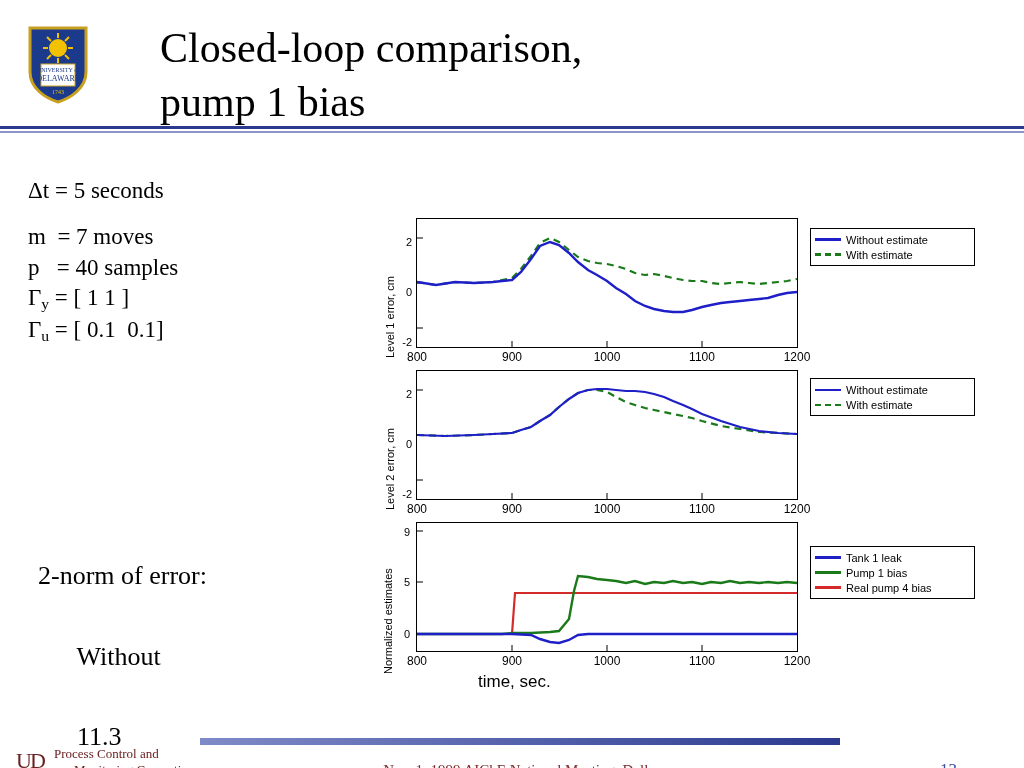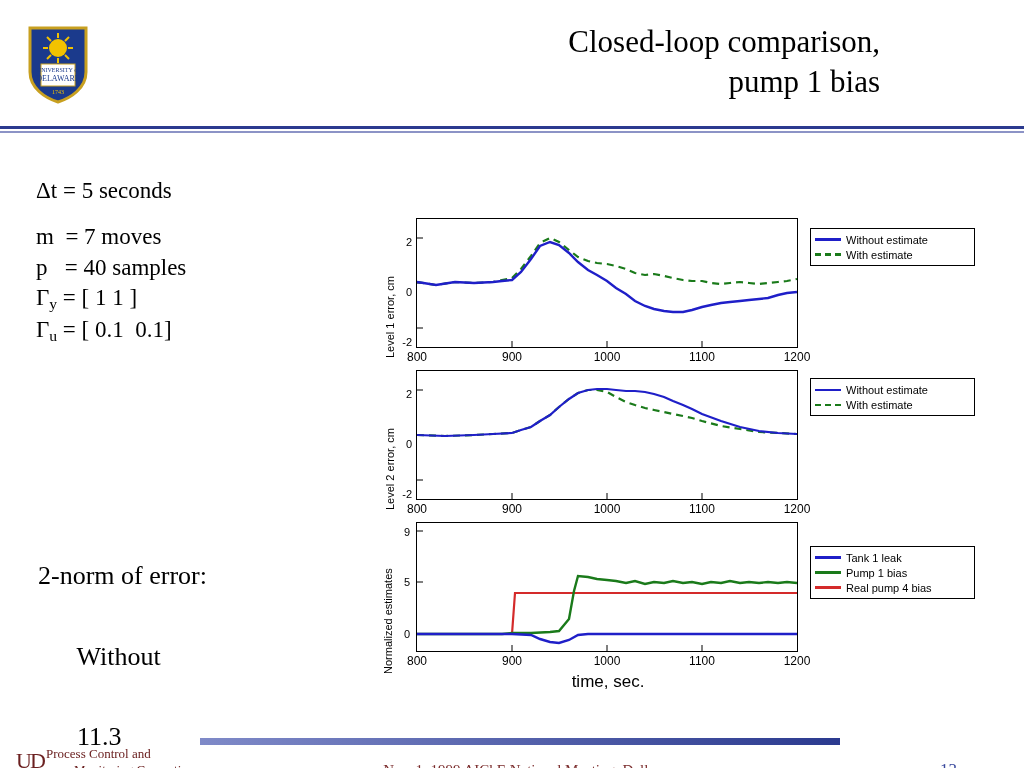--- a/index.html
+++ b/index.html
@@ -6,40 +6,40 @@
   body {
     width:1024px; height:768px; background:#ffffff;
     font-family:"Liberation Serif", serif;
     position:relative; overflow:hidden;
   }
   .slide { position:absolute; inset:0; }
 
   
   .title {
     position:absolute; left:160px; top:22px; width:720px;
-    text-align:right; font-size:31px; line-height:1.28;
+    text-align:left; font-size:42px; line-height:1.28;
     color:#000; font-family:"Liberation Serif", serif;
   }
   .title-line { display:block; }
 
   .logo {
     position:absolute; left:27px; top:26px; width:62px; height:78px;
   }
   .rule-top {
     position:absolute; left:0; top:126px; width:1024px; height:3px;
     background:#2b3a8f;
   }
   .rule-top2 {
     position:absolute; left:0; top:131px; width:1024px; height:2px;
     background:#8c93c6;
   }
 
   
   .left-text {
-    position:absolute; left:36px; top:176px; width:350px;
+    position:absolute; left:28px; top:176px; width:350px;
     font-size:23px; color:#000; line-height:1.32;
   }
   .left-text .grp { margin-bottom:16px; }
   .left-text .row { white-space:pre; }
   sub { font-size:0.68em; vertical-align:-0.28em; }
 
   .norm-block {
     position:absolute; left:38px; top:556px; width:330px;
     font-size:26px; line-height:1.55; color:#000;
   }
@@ -69,34 +69,34 @@
   }
   .legend {
     position:absolute; border:1px solid #000; background:#fff;
     font-family:"Liberation Sans", sans-serif; font-size:11px;
     padding:3px 5px 3px 4px; box-sizing:border-box;
   }
   .legend .item { display:flex; align-items:center; height:15px; white-space:nowrap; }
   .legend .swatch { width:26px; height:0; border-top-width:3px; border-top-style:solid; margin-right:5px; }
   .xaxis-title {
     position:absolute; font-family:"Liberation Sans", sans-serif;
-    font-size:17px; color:#000; text-align:center; width:260px;
+    font-size:17px; color:#000; text-align:left; width:260px;
   }
 
   
   .footer-bar {
     position:absolute; left:200px; top:738px; width:640px; height:7px;
     background:linear-gradient(to right,#7f8ac8,#2b3a8f);
   }
   .footer-left {
     position:absolute; left:22px; top:746px; width:260px;
     font-size:13px; color:#6b2020; font-family:"Liberation Serif", serif;
     line-height:1.25;
   }
-  .footer-left .fl1 { margin-left:24px; }
+  .footer-left .fl1 { margin-left:32px; }
   .footer-left .fl2 { margin-left:52px; }
   .ud-mark {
     position:absolute; left:16px; top:748px; font-size:22px;
     color:#6b2020; font-family:"Liberation Serif", serif; letter-spacing:-2px;
   }
   .footer-center {
     position:absolute; left:282px; top:762px; width:480px; text-align:center;
     font-size:15px; color:#7b2d2d; font-family:"Liberation Serif", serif;
   }
   .page-num {

